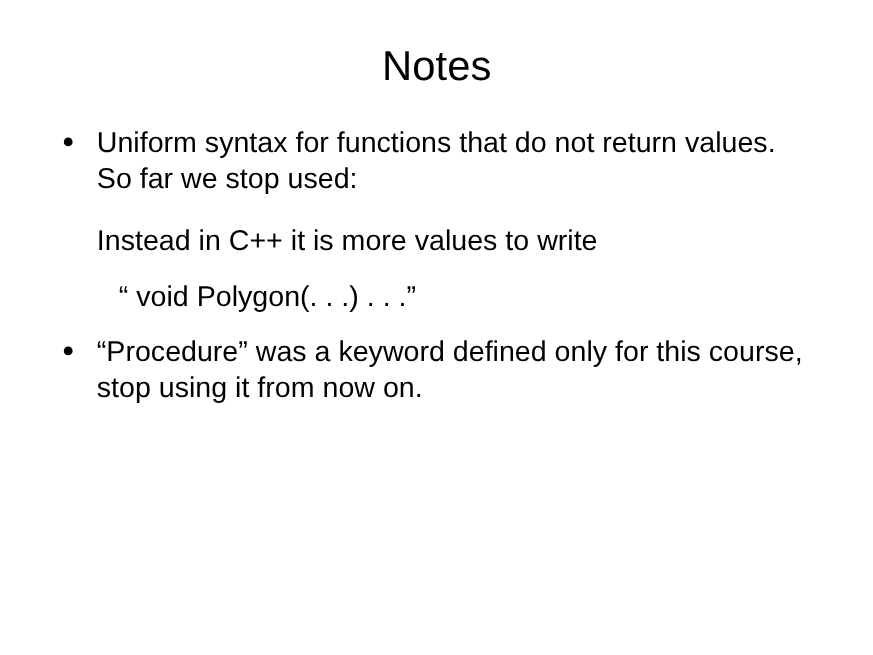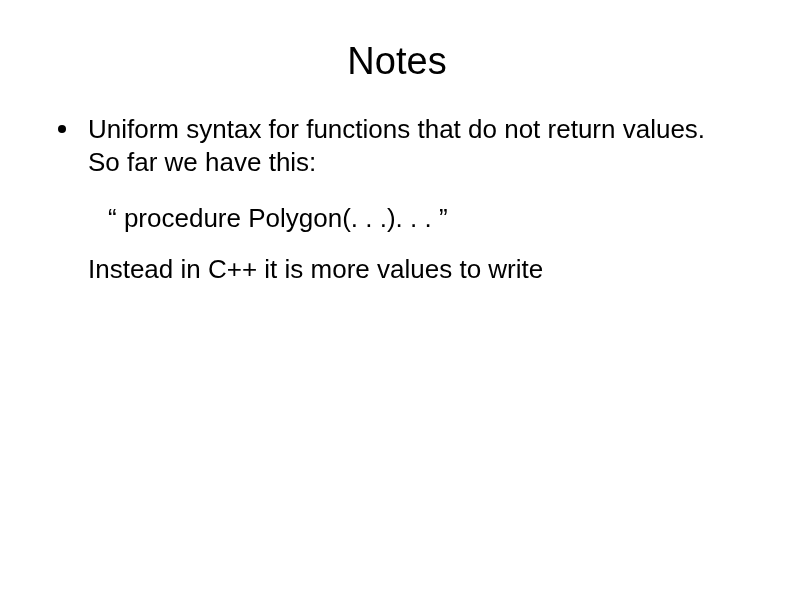--- a/index.html
+++ b/index.html
@@ -58,19 +58,22 @@
     margin: 18px 0 18px 0;
   }
 </style>
 </head>
 <body>
 
 <div class="slide">
   <div class="title">Notes</div>
 
   <ul class="top">
-    <li>Uniform syntax for functions that do not return values.  So far we have this:</li>
+    <li>Uniform syntax for functions that do not return values.  So far we stop used:</li>
   </ul>
 
-  <div class="indent1">“  procedure Polygon(. . .). . . ”</div>
   <div class="indent0">Instead in C++ it is more values to write</div>
+  <div class="indent1">“ void Polygon(. . .) . . .”</div>
 
+  <ul class="top">
+    <li>“Procedure” was a keyword defined only for this course, stop using it from now on.</li>
+  </ul>
 </div>
 
 </body></html>

